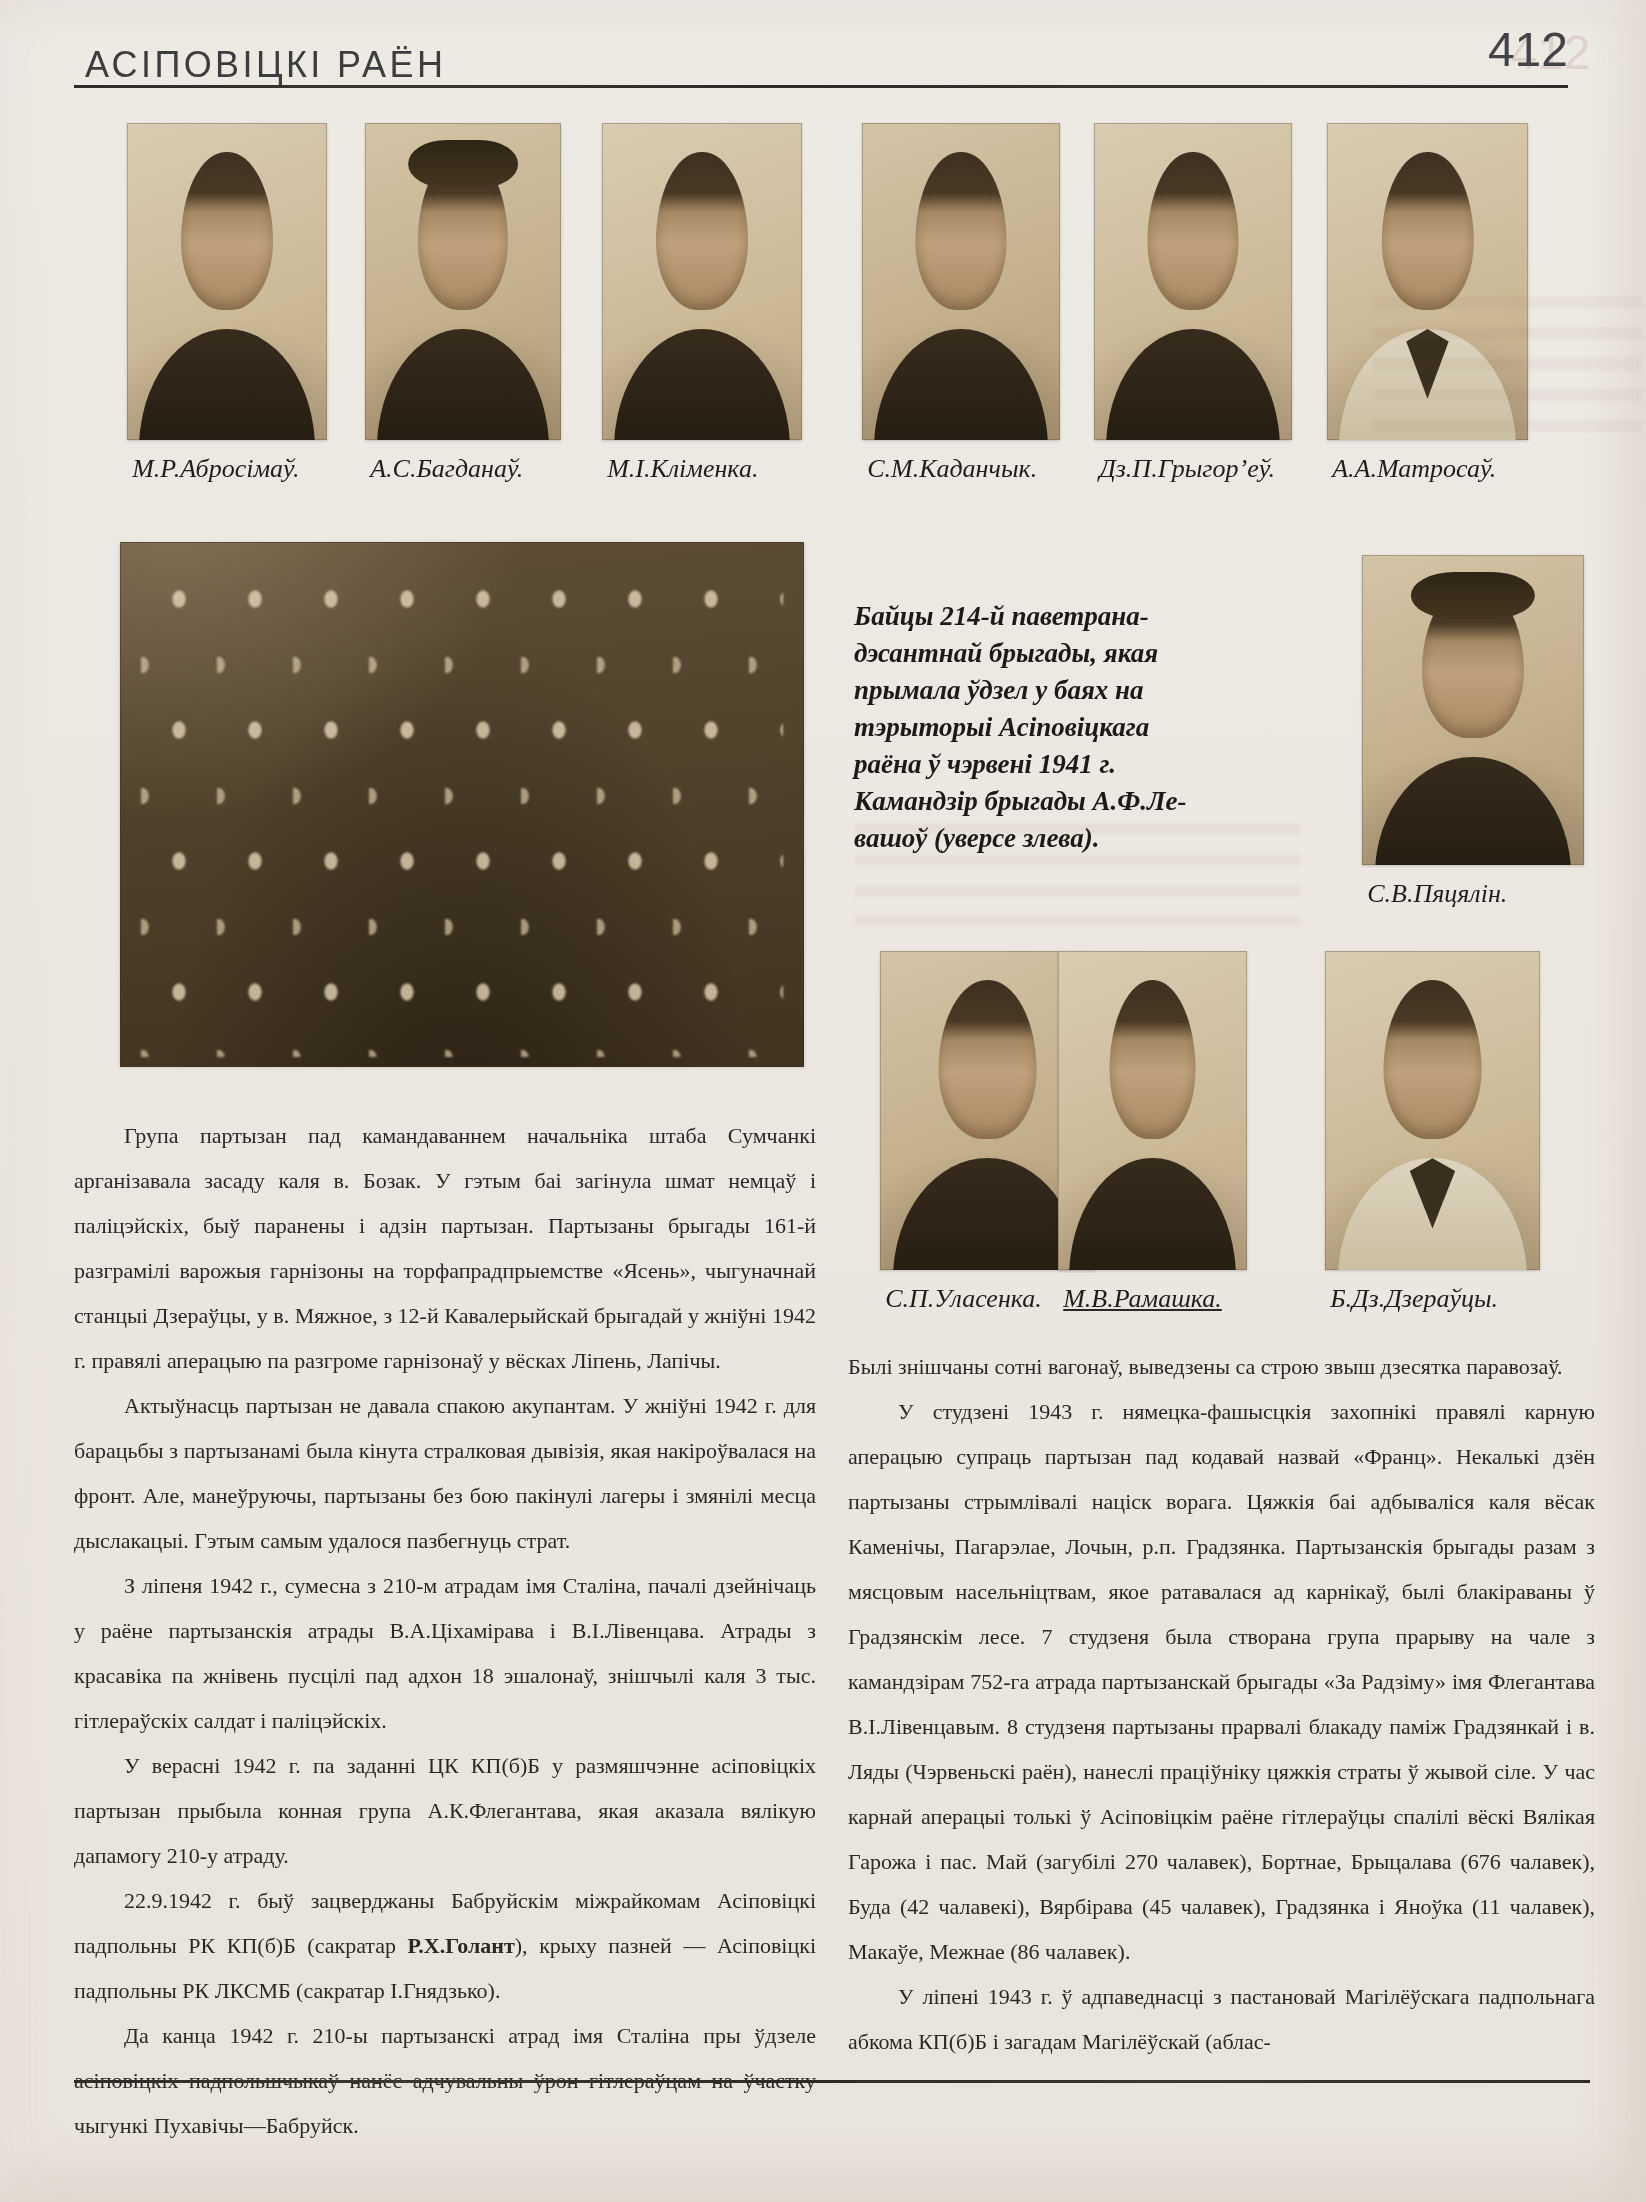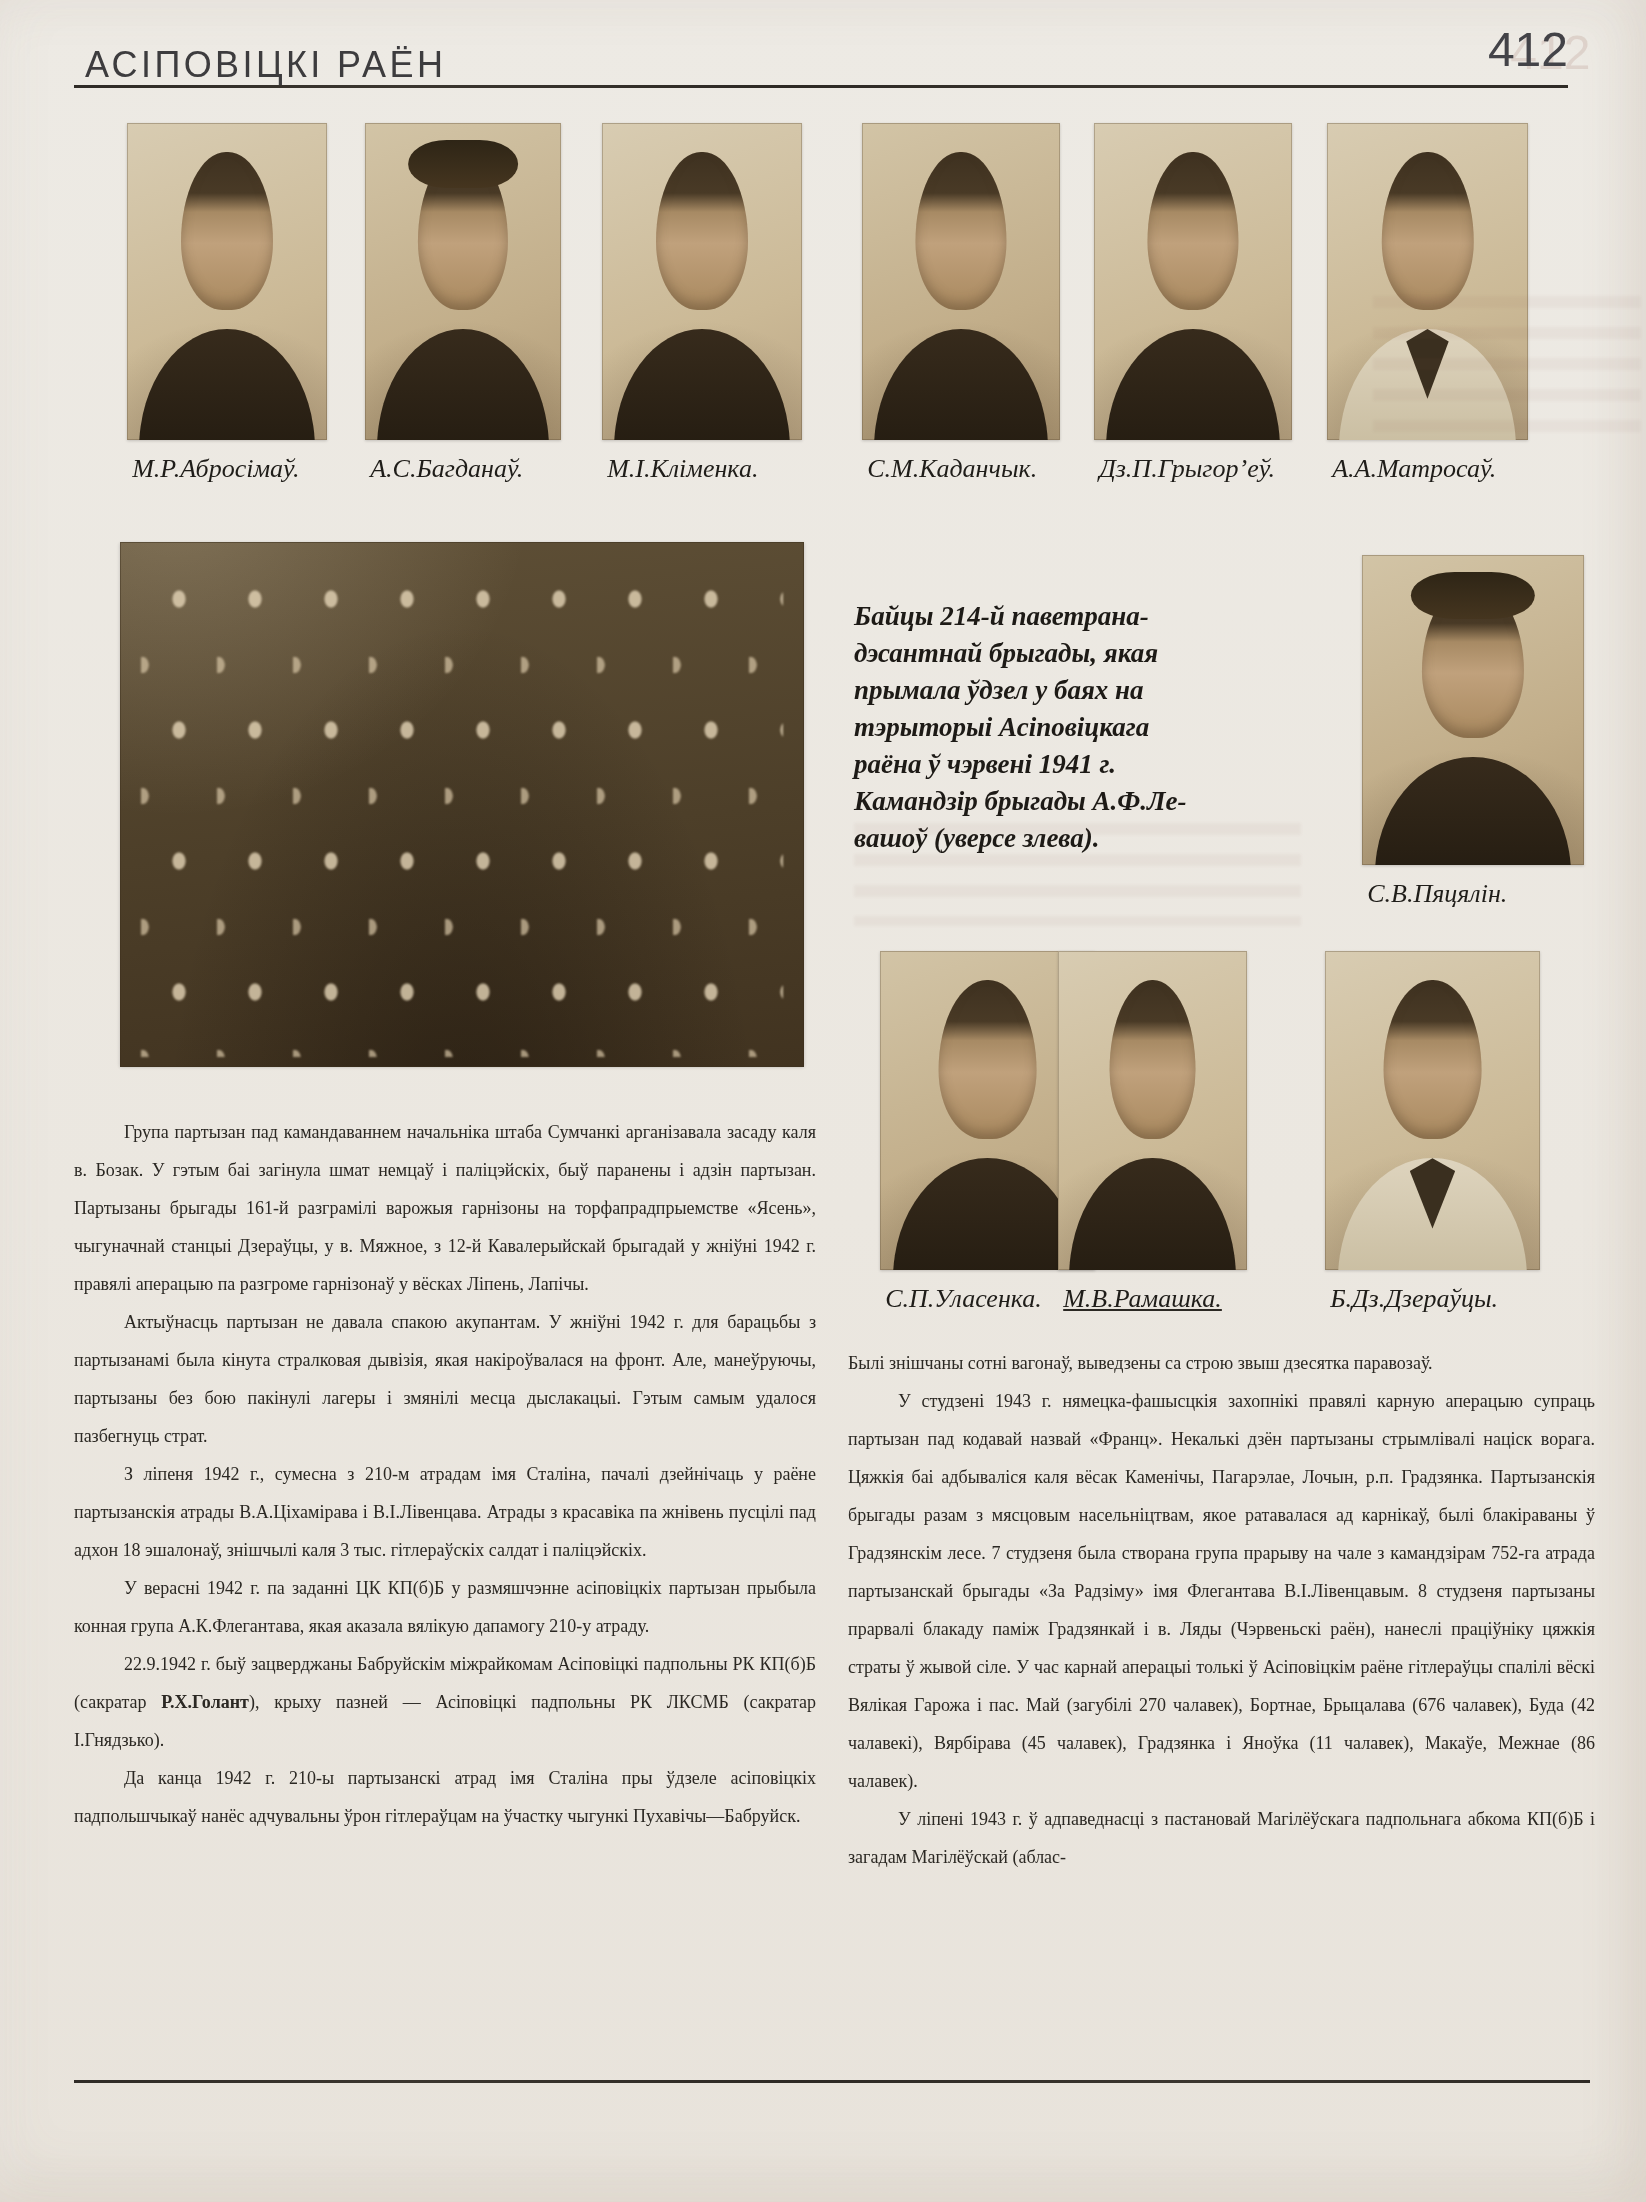--- a/index.html
+++ b/index.html
@@ -80,21 +80,21 @@
     background-size:76px 131px,76px 131px;
     filter:blur(0.9px);opacity:.9;
   }
   
   .grp-caption{
     position:absolute;left:854px;top:552px;width:471px;
     font-style:italic;font-weight:600;font-size:27px;line-height:37px;color:#1d1a16;
     white-space:pre-line;
     margin-top:46px;
   }
-  .col{position:absolute;text-align:justify;font-size:18px;line-height:38px;}
+  .col{position:absolute;text-align:justify;font-size:22px;line-height:45px;}
   .col p{margin:0;text-indent:50px;}
   .col p.noindent{text-indent:0;}
   .col-left{left:74px;top:1113px;width:742px;}
   .col-right{left:848px;top:1344px;width:747px;}
   
   .ghost{position:absolute;opacity:.055;filter:blur(1.7px);pointer-events:none;
     background:repeating-linear-gradient(180deg,#8a564a 0 12px,transparent 12px 31px);}
   .ghost-1{left:1373px;top:296px;width:268px;height:138px;}
   .ghost-2{left:854px;top:823px;width:447px;height:103px;}
 </style>

